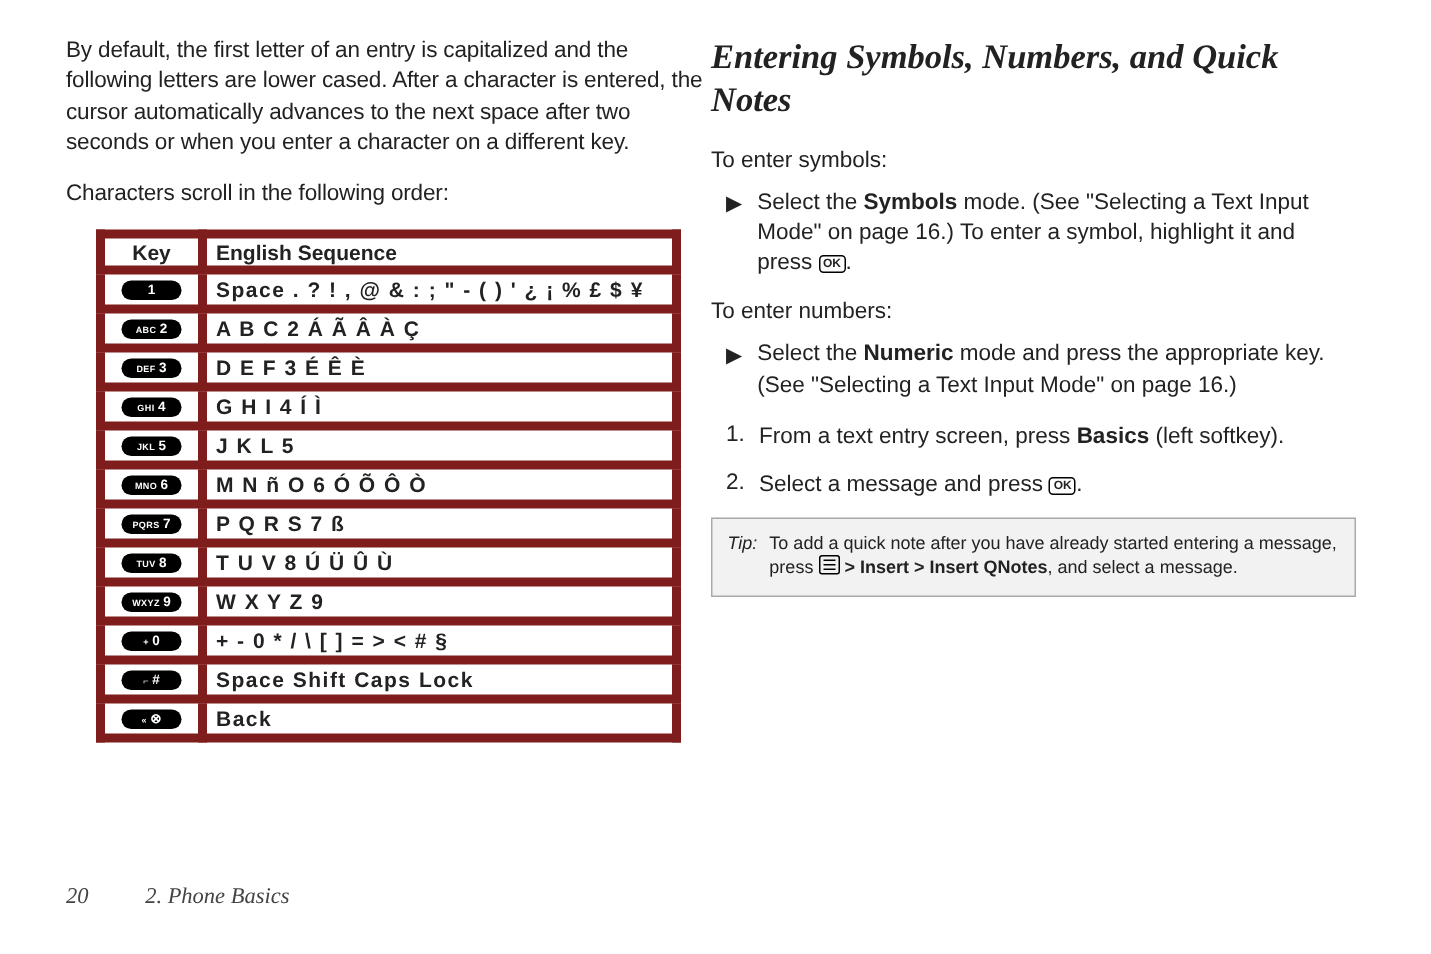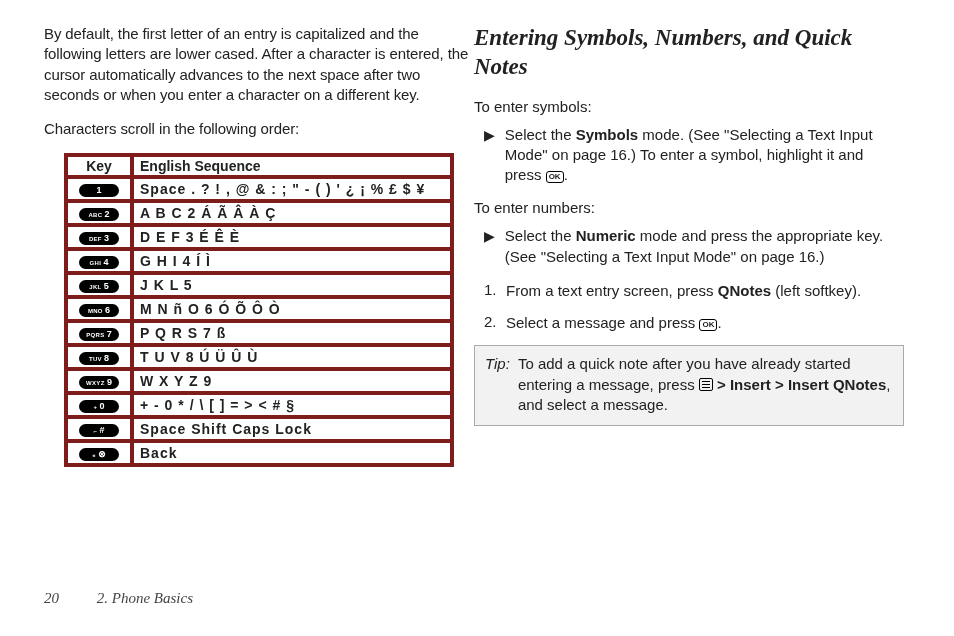--- a/index.html
+++ b/index.html
@@ -31,21 +31,21 @@
   }
 
   
   .keytab {
     border: 1.5px solid #000;
     border-collapse: collapse;
     margin: 6px 0 0 20px;
     width: 390px;
   }
   .keytab th, .keytab td {
-    border: 4px solid #7f1d1d;
+    border: 6px solid #7f1d1d;
     padding: 1px 6px 1px 6px;
     text-align: left;
   }
   .keytab th {
     font-weight: bold;
     font-size: 14px;
   }
   .keytab th.keycol { width: 50px; text-align: center; }
   .keytab td.keycell { text-align: center; }
   .keytab td.seq {
@@ -127,21 +127,21 @@
     background:
       linear-gradient(#000,#000) 2px 2px/8px 1.3px no-repeat,
       linear-gradient(#000,#000) 2px 5px/8px 1.3px no-repeat,
       linear-gradient(#000,#000) 2px 8px/8px 1.3px no-repeat;
   }
 
   .tipbox {
     border: 1px solid #aaa;
     background: #f2f2f2;
     padding: 8px 10px 10px 10px;
-    font-size: 15px;
+    font-size: 12px;
     line-height: 1.35;
     display: flex;
   }
   .tipbox .lbl {
     font-style: italic;
     margin-right: 8px;
     white-space: nowrap;
   }
 
   .footer {
@@ -238,21 +238,21 @@
     <div class="bullet">
       <div class="arrow">▶</div>
       <div class="txt">
         <span>Select the </span><span class="strong">Numeric</span><span> mode and press the appropriate key. (See "Selecting a Text Input Mode" on page 16.)</span>
       </div>
     </div>
 
     <div class="olitem">
       <div class="num">1.</div>
       <div class="txt">
-        <span>From a text entry screen, press </span><span class="strong">QNotes</span><span> (left softkey).</span>
+        <span>From a text entry screen, press </span><span class="strong">Basics</span><span> (left softkey).</span>
       </div>
     </div>
     <div class="olitem">
       <div class="num">2.</div>
       <div class="txt">
         <span>Select a message and press </span><span class="okbtn">OK</span>.
       </div>
     </div>
 
     <div class="tipbox">

